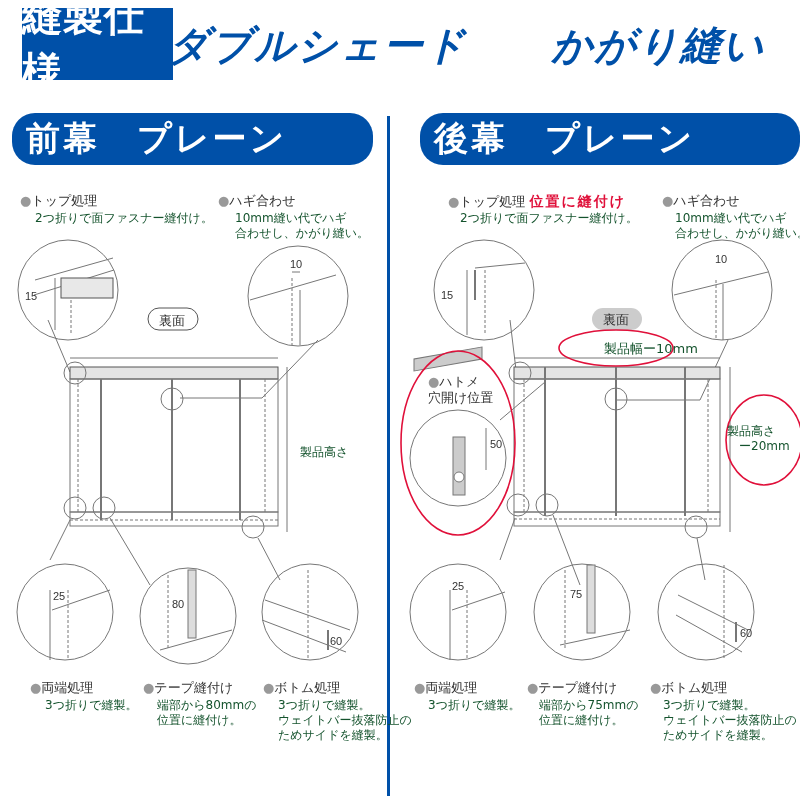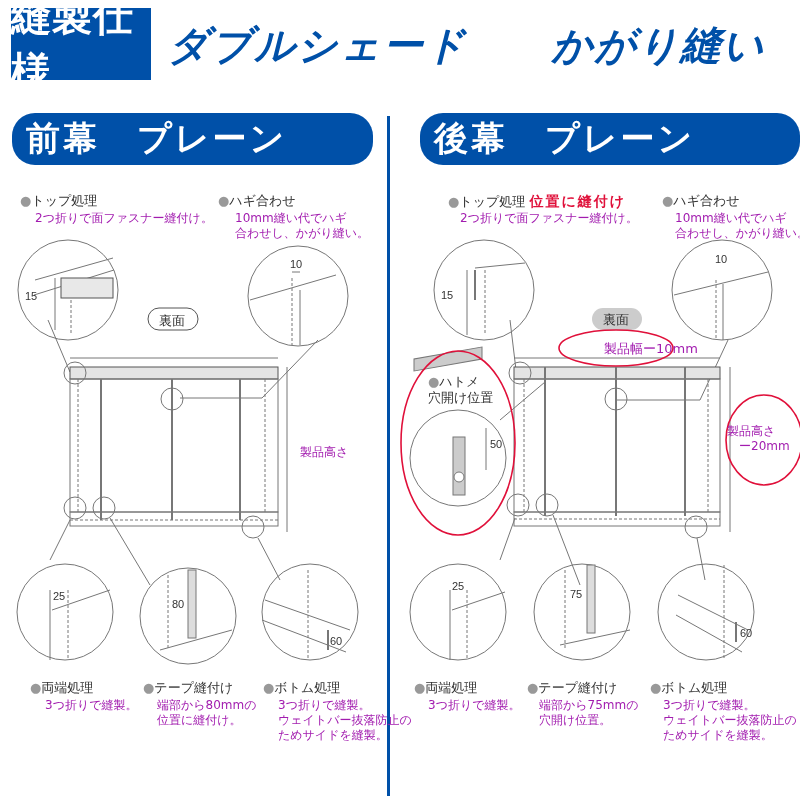--- a/index.html
+++ b/index.html
@@ -1,27 +1,27 @@
 <!DOCTYPE html>
 <html><head>
 <meta charset="utf-8">
 <style>
   * { box-sizing: border-box; margin: 0; padding: 0; }
   body { width: 800px; height: 800px; background: #fff; position: relative; overflow: hidden;
          font-family: "DejaVu Sans", sans-serif; color: #333; }
   .abs { position: absolute; }
-  .title-box { left: 11px; top: 8px; width: 140px; height: 72px; background: #0050a8; color: #fff;
+  .title-box { left: 22px; top: 8px; width: 151px; height: 72px; background: #0050a8; color: #fff;
                font-size: 40px; font-weight: bold; display: flex; align-items: center; justify-content: center; letter-spacing: 1px; }
   .title-sub { left: 168px; top: 18px; color: #0050a8; font-size: 40px; font-weight: bold; font-style: italic; white-space: pre; letter-spacing: 2px; }
   .sec-head { height: 52px; top: 113px; background: #0050a8; color: #fff; font-size: 34px; font-weight: bold;
               display: flex; align-items: center; padding-left: 14px; white-space: pre; letter-spacing: 3px; border-radius: 23px; }
   .divider { left: 387px; top: 116px; width: 3px; height: 680px; background: #0050a8; }
   .lbl { font-size: 13px; color: #333; white-space: pre; line-height: 16px; }
   .lbl .dot { color: #999; }
-  .desc { font-size: 12px; color: #a21caf; white-space: pre; line-height: 15px; }
+  .desc { font-size: 12px; color: #14532d; white-space: pre; line-height: 15px; }
   .red { color: #e0103a; font-weight: bold; font-size: 14px; letter-spacing: 2px; }
   svg text { font-family: "Liberation Sans", sans-serif; }
 </style>
 </head>
 <body>
 
 <div class="abs title-box">縫製仕様</div>
 <div class="abs title-sub">ダブルシェード　　かがり縫い</div>
 
 <div class="abs sec-head" style="left:12px;width:361px;">前幕　プレーン</div>
@@ -187,17 +187,17 @@
 位置に縫付け。</div>
 <div class="abs lbl" style="left:263px;top:680px;"><span class="dot">●</span><span>ボトム処理</span></div>
 <div class="abs desc" style="left:278px;top:698px;">3つ折りで縫製。
 ウェイトバー抜落防止の
 ためサイドを縫製。</div>
 
 <div class="abs lbl" style="left:414px;top:680px;"><span class="dot">●</span><span>両端処理</span></div>
 <div class="abs desc" style="left:428px;top:698px;">3つ折りで縫製。</div>
 <div class="abs lbl" style="left:527px;top:680px;"><span class="dot">●</span><span>テープ縫付け</span></div>
 <div class="abs desc" style="left:539px;top:698px;">端部から75mmの
-穴開け位置。</div>
+位置に縫付け。</div>
 <div class="abs lbl" style="left:650px;top:680px;"><span class="dot">●</span><span>ボトム処理</span></div>
 <div class="abs desc" style="left:663px;top:698px;">3つ折りで縫製。
 ウェイトバー抜落防止の
 ためサイドを縫製。</div>
 
 </body></html>

